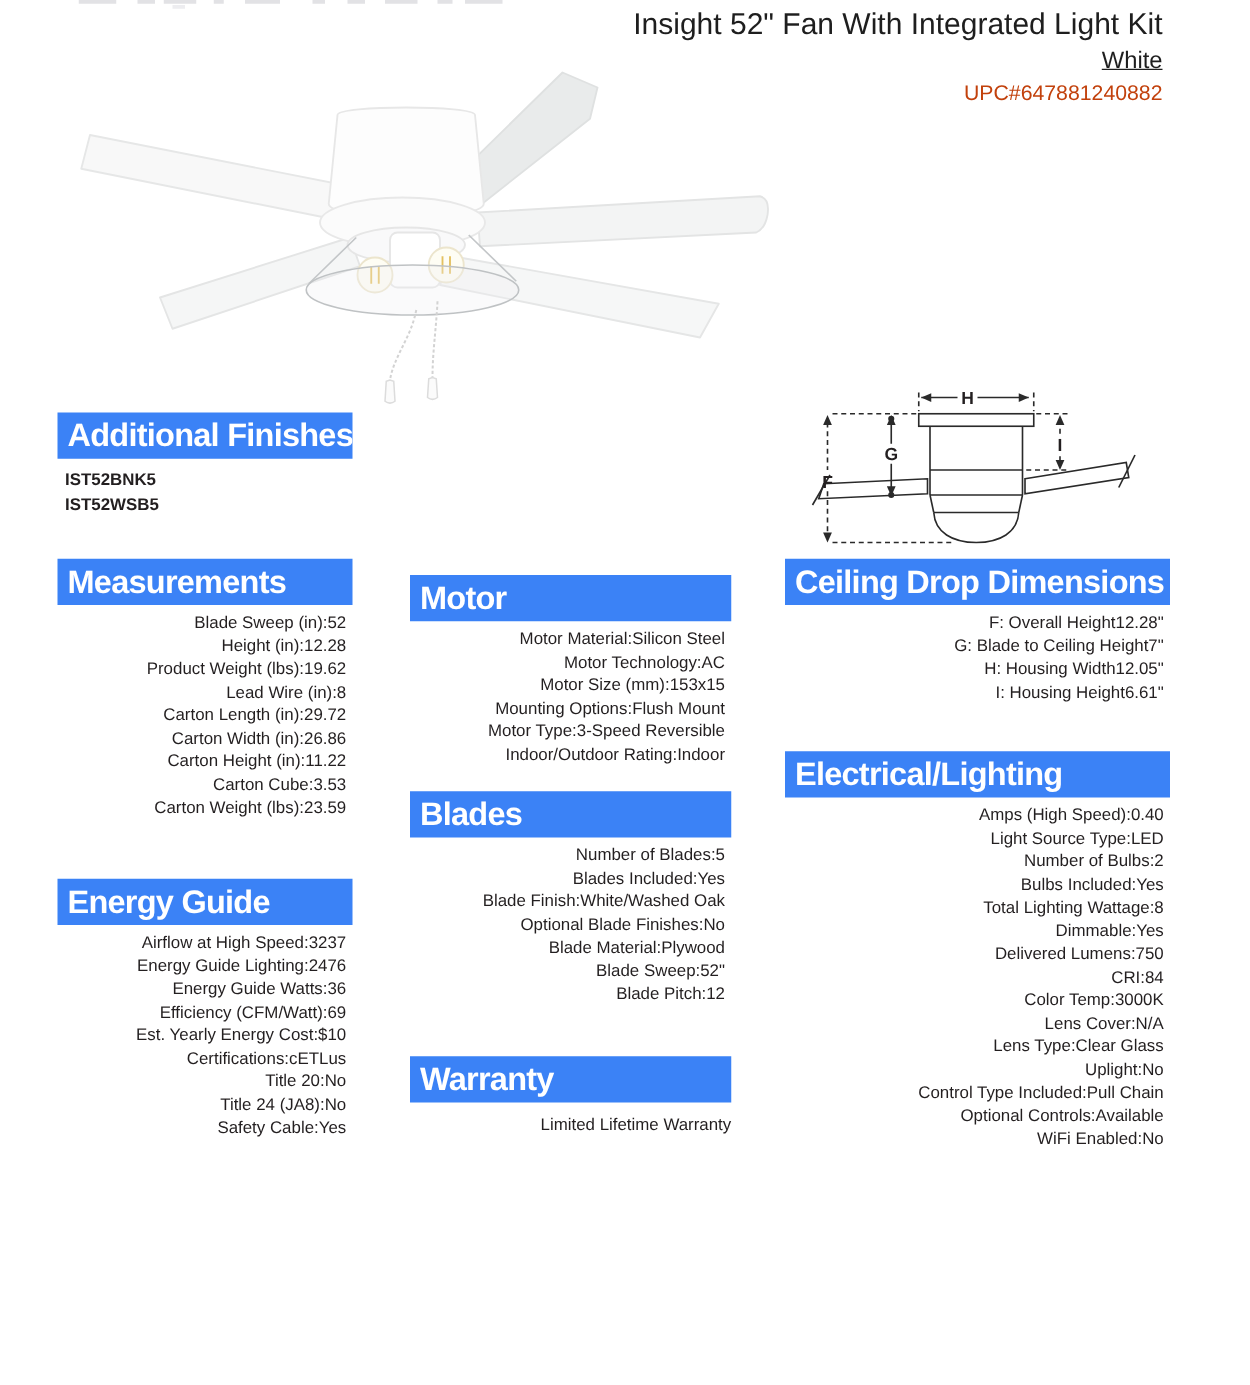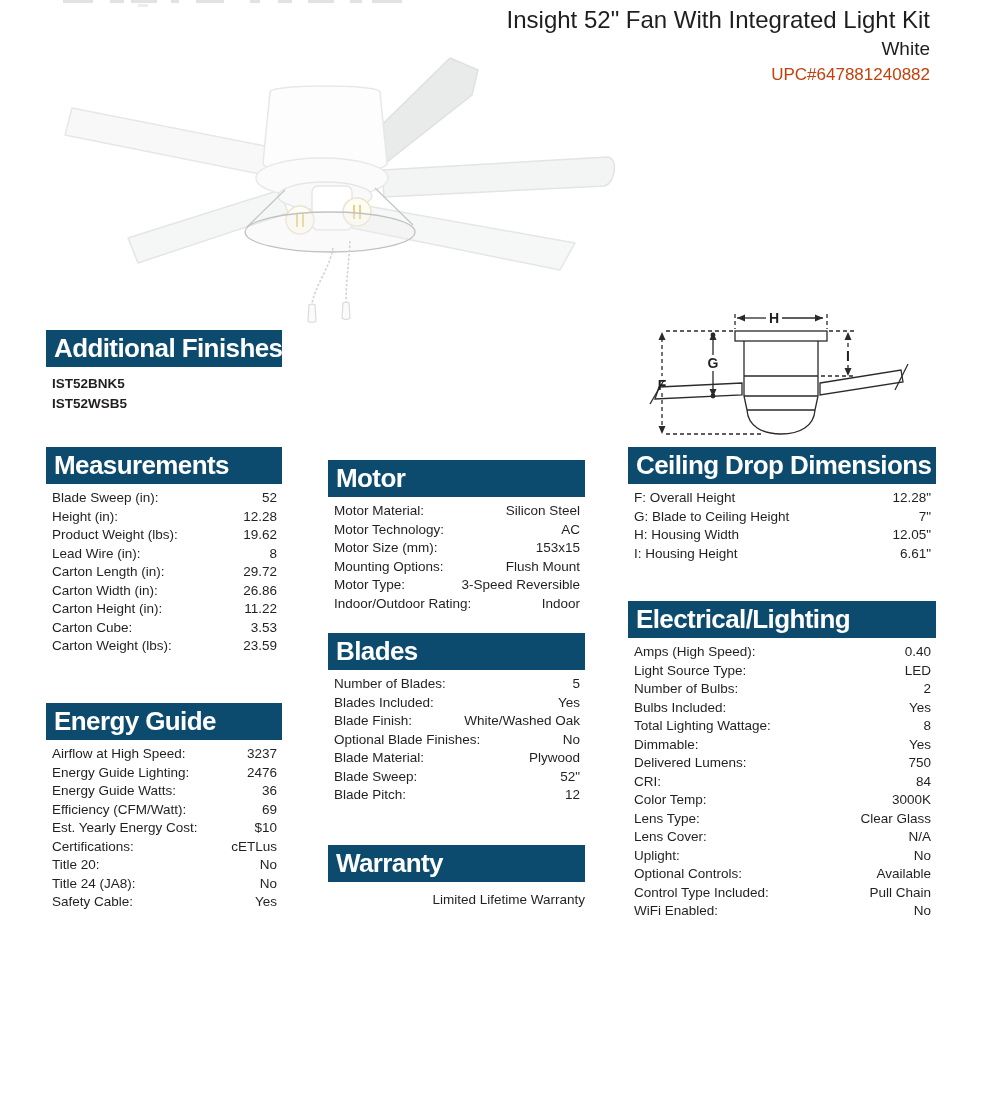--- a/index.html
+++ b/index.html
@@ -13,33 +13,33 @@
   }
   .page{position:absolute;left:0;top:0;width:1000px;height:1108px;overflow:hidden;background:#fff;}
 
   
   .logo-remnant{position:absolute;left:0;top:0;width:450px;height:8px;}
   .logo-remnant span{position:absolute;top:0;height:3px;background:#e2e2e5;display:block;}
 
   
   .titleblock{position:absolute;top:4px;right:70px;text-align:right;white-space:nowrap;}
   .title{font-size:24px;line-height:31px;color:#1e1e1e;}
-  .subtitle{font-size:19px;line-height:27px;color:#1e1e1e;}
+  .subtitle{font-size:19px;line-height:27px;color:#1e1e1e;text-decoration:underline;}
   .upc{font-size:17px;line-height:25px;color:#c2410c;}
 
   
   .spec{position:absolute;}
   .spec-header{
-    background:#0c4a6e;color:#ffffff;
+    background:#3b82f6;color:#ffffff;
     font-weight:bold;font-size:26px;letter-spacing:-0.6px;
     height:37px;line-height:37px;padding-left:8px;
     white-space:nowrap;overflow:hidden;
   }
   .spec-rows{padding:5px 5px 0 6px;}
-  .spec-row{display:flex;justify-content:space-between;font-size:13.5px;line-height:18.5px;}
+  .spec-row{display:flex;justify-content:flex-end;font-size:13.5px;line-height:18.5px;}
   .spec-row .spec-label{text-align:left;}
   .spec-row .spec-value{text-align:right;}
   .finish-list{padding:7px 0 0 6px;font-weight:bold;font-size:13.5px;line-height:19.5px;}
   .warranty-text{padding:9px 0 0 6px;font-size:13.5px;line-height:18px;text-align:right;}
 
   #sec-additional   {left:46px; top:330px; width:236px;}
   #sec-measurements {left:46px; top:447px; width:236px;}
   #sec-energy       {left:46px; top:703px; width:236px;}
   #sec-motor        {left:328px;top:460px; width:257px;}
   #sec-blades       {left:328px;top:633px; width:257px;}
@@ -388,39 +388,39 @@
         </div>
         <div class="spec-row">
           <span class="spec-label">CRI:</span>
           <span class="spec-value">84</span>
         </div>
         <div class="spec-row">
           <span class="spec-label">Color Temp:</span>
           <span class="spec-value">3000K</span>
         </div>
         <div class="spec-row">
+          <span class="spec-label">Lens Cover:</span>
+          <span class="spec-value">N/A</span>
+        </div>
+        <div class="spec-row">
           <span class="spec-label">Lens Type:</span>
           <span class="spec-value">Clear Glass</span>
         </div>
         <div class="spec-row">
-          <span class="spec-label">Lens Cover:</span>
-          <span class="spec-value">N/A</span>
-        </div>
-        <div class="spec-row">
           <span class="spec-label">Uplight:</span>
           <span class="spec-value">No</span>
         </div>
         <div class="spec-row">
+          <span class="spec-label">Control Type Included:</span>
+          <span class="spec-value">Pull Chain</span>
+        </div>
+        <div class="spec-row">
           <span class="spec-label">Optional Controls:</span>
           <span class="spec-value">Available</span>
         </div>
         <div class="spec-row">
-          <span class="spec-label">Control Type Included:</span>
-          <span class="spec-value">Pull Chain</span>
-        </div>
-        <div class="spec-row">
           <span class="spec-label">WiFi Enabled:</span>
           <span class="spec-value">No</span>
         </div>
       </div>
   </section>
 
 </div>
 
 </body></html>

